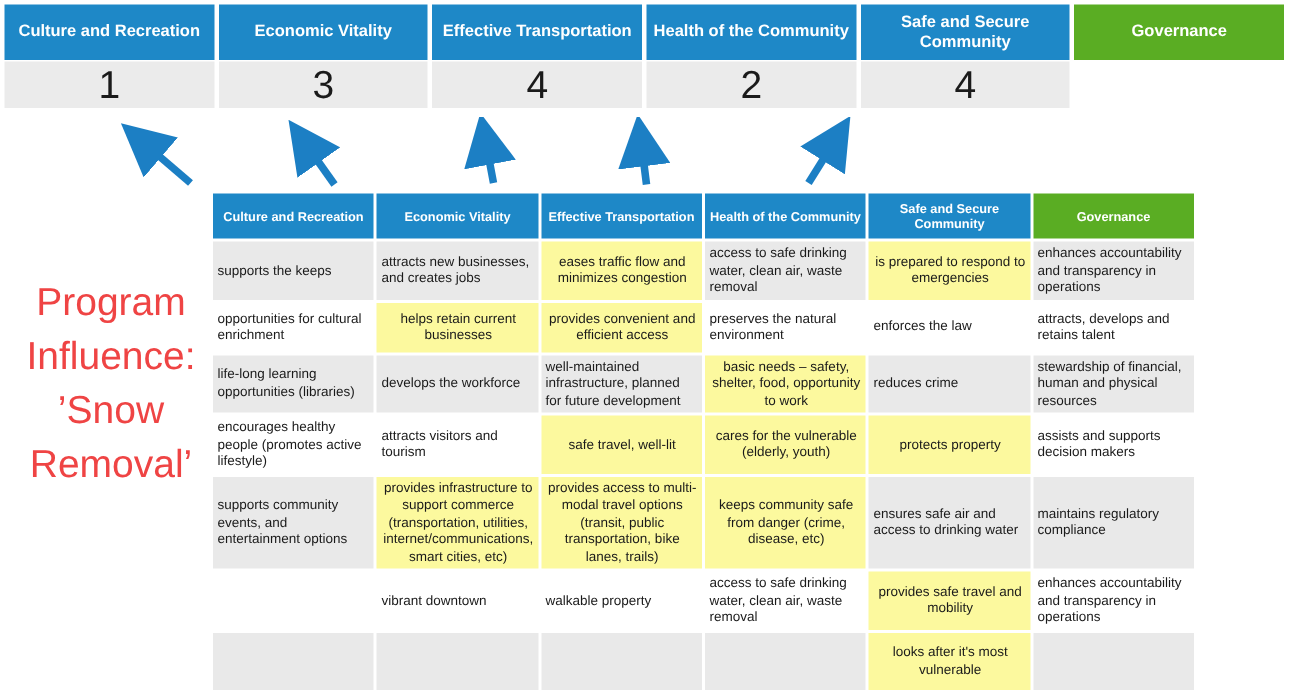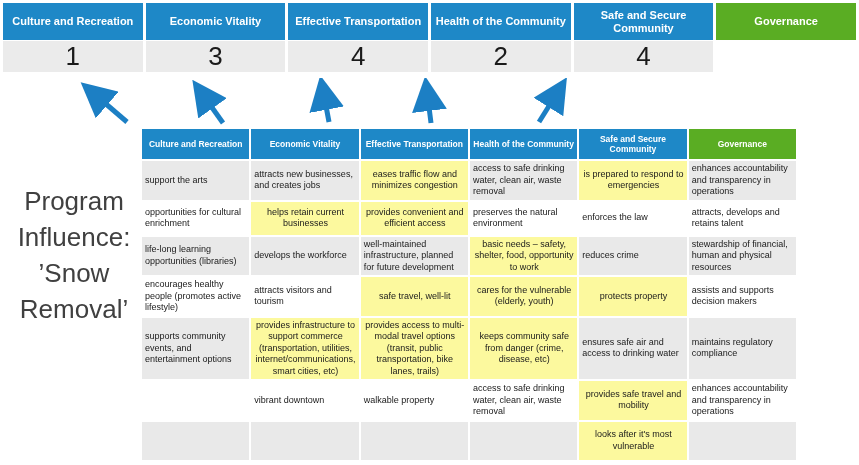--- a/index.html
+++ b/index.html
@@ -21,21 +21,21 @@
   .c-green{background:#5aad23;}
   .sum-s{
     background:#ebebeb;display:flex;align-items:center;justify-content:center;
     font-size:26px;color:#1a1a1a;
   }
   
   .arrows{position:absolute;left:0;top:78px;}
   
   .prog-title{
     position:absolute;left:0;top:183px;width:148px;
-    text-align:center;font-size:26px;line-height:36px;color:#404040;
+    text-align:center;font-size:26px;line-height:36px;color:#ef4444;
   }
   
   table.matrix{
     position:absolute;left:140px;top:127px;width:658px;
     border-collapse:separate;border-spacing:2px;table-layout:fixed;
   }
   table.matrix th{
     color:#fff;font-weight:bold;font-size:8.5px;line-height:10px;
     text-align:center;vertical-align:middle;padding:2px 1px;height:26px;
   }
@@ -95,21 +95,21 @@
         <th class="blue">Culture and Recreation</th>
         <th class="blue">Economic Vitality</th>
         <th class="blue">Effective Transportation</th>
         <th class="blue">Health of the Community</th>
         <th class="blue">Safe and Secure Community</th>
         <th class="green">Governance</th>
       </tr>
     </thead>
   <tbody>
       <tr>
-        <td>support the arts</td>
+        <td>supports the keeps</td>
         <td>attracts new businesses, and creates jobs</td>
         <td class="hl">eases traffic flow and minimizes congestion</td>
         <td>access to safe drinking water, clean air, waste removal</td>
         <td class="hl">is prepared to respond to emergencies</td>
         <td>enhances accountability and transparency in operations</td>
       </tr>
       <tr>
         <td>opportunities for cultural enrichment</td>
         <td class="hl">helps retain current businesses</td>
         <td class="hl">provides convenient and efficient access</td>

